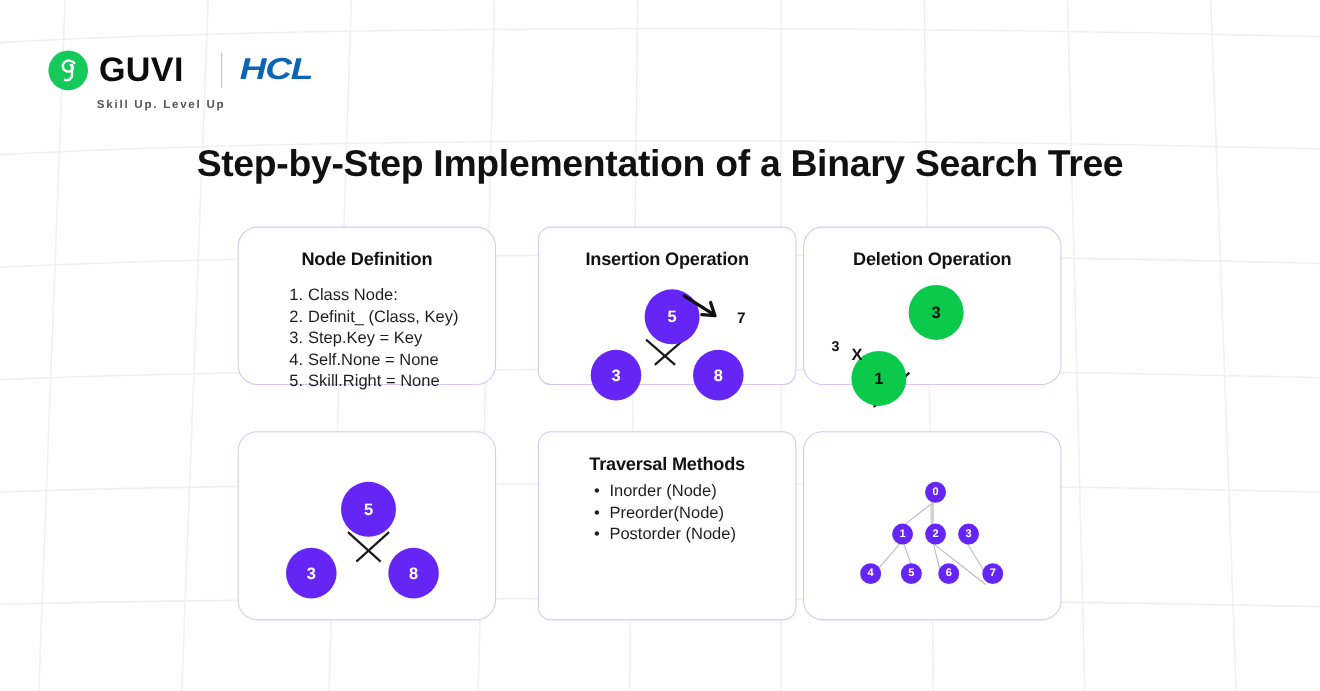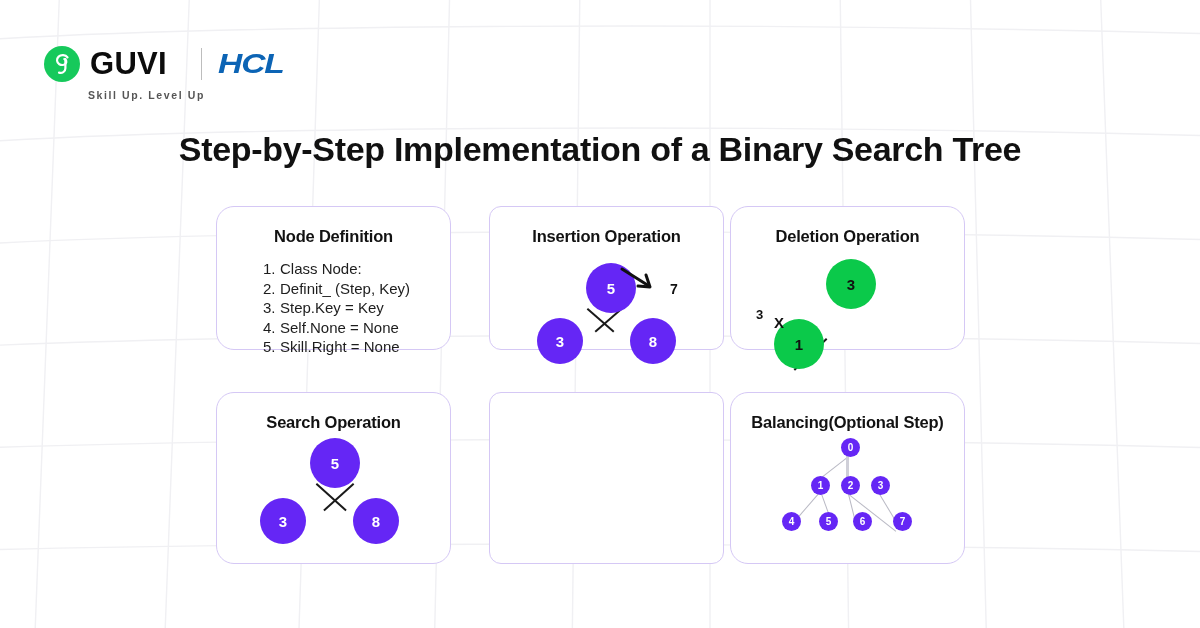--- a/index.html
+++ b/index.html
@@ -254,21 +254,21 @@
   </div>
 
   <div id="page-title">Step-by-Step Implementation of a Binary Search Tree</div>
 
   <div id="grid">
 
     <div class="card r1 c1">
       <div class="card-title">Node Definition</div>
       <ul class="card-list">
         <li><span class="li-marker">1.</span><span>Class Node:</span></li>
-        <li><span class="li-marker">2.</span><span>Definit_ (Step, Key)</span></li>
+        <li><span class="li-marker">2.</span><span>Definit_ (Class, Key)</span></li>
         <li><span class="li-marker">3.</span><span>Step.Key = Key</span></li>
         <li><span class="li-marker">4.</span><span>Self.None = None</span></li>
         <li><span class="li-marker">5.</span><span>Skill.Right = None</span></li>
       </ul>
     </div>
 
     <div class="card r1 c2">
       <div class="card-title">Insertion Operation</div>
       <div class="tree">
 
@@ -292,35 +292,39 @@
       <div class="tree">
         <div class="edge" style="left:95px; top:131px; width:45px; transform:rotate(-44deg) translateX(-45px);"></div>
         <div class="node green big" style="left:95px; top:52px;">3</div>
         <div class="node green big" style="left:43px; top:112px;">1</div>
         <div class="annot" style="left:25px; top:100px; font-size:13px;">3</div>
         <div class="annot" style="left:43px; top:107px; font-size:15px;">X</div>
       </div>
     </div>
 
     <div class="card r2 c1">
-      <div class="card-title">Search Operation</div>
       <div class="tree">
         <div class="edge" style="left:100px; top:90px; width:40px; transform:rotate(42deg);"></div>
         <div class="edge" style="left:136px; top:90px; width:40px; transform:rotate(-42deg) translateX(-40px);"></div>
         <div class="node purple big" style="left:93px; top:45px;">5</div>
         <div class="node purple mid" style="left:43px; top:105px;">3</div>
         <div class="node purple mid" style="left:136px; top:105px;">8</div>
       </div>
     </div>
 
     <div class="card r2 c2">
+      <div class="card-title">Traversal Methods</div>
+      <ul class="card-list bullet-list">
+        <li><span class="li-marker">•</span><span>Inorder (Node)</span></li>
+        <li><span class="li-marker">•</span><span>Preorder(Node)</span></li>
+        <li><span class="li-marker">•</span><span>Postorder (Node)</span></li>
+      </ul>
     </div>
 
     <div class="card r2 c3">
-      <div class="card-title">Balancing(Optional Step)</div>
       <div class="tree">
 
         <div class="edge thin" style="left:119px; top:63px; width:42px; transform:rotate(142deg);"></div>
         <div class="edge thick-grey" style="left:118px; top:63px; width:36px; transform:rotate(90deg);"></div>
         <div class="edge thin" style="left:88px; top:101px; width:31px; transform:rotate(131deg);"></div>
         <div class="edge thin" style="left:91px; top:101px; width:30px; transform:rotate(70deg);"></div>
         <div class="edge thin" style="left:118px; top:101px; width:32px; transform:rotate(76deg);"></div>
         <div class="edge thin" style="left:118px; top:101px; width:60px; transform:rotate(38deg);"></div>
         <div class="edge thin" style="left:149px; top:101px; width:35px; transform:rotate(59deg);"></div>
 

